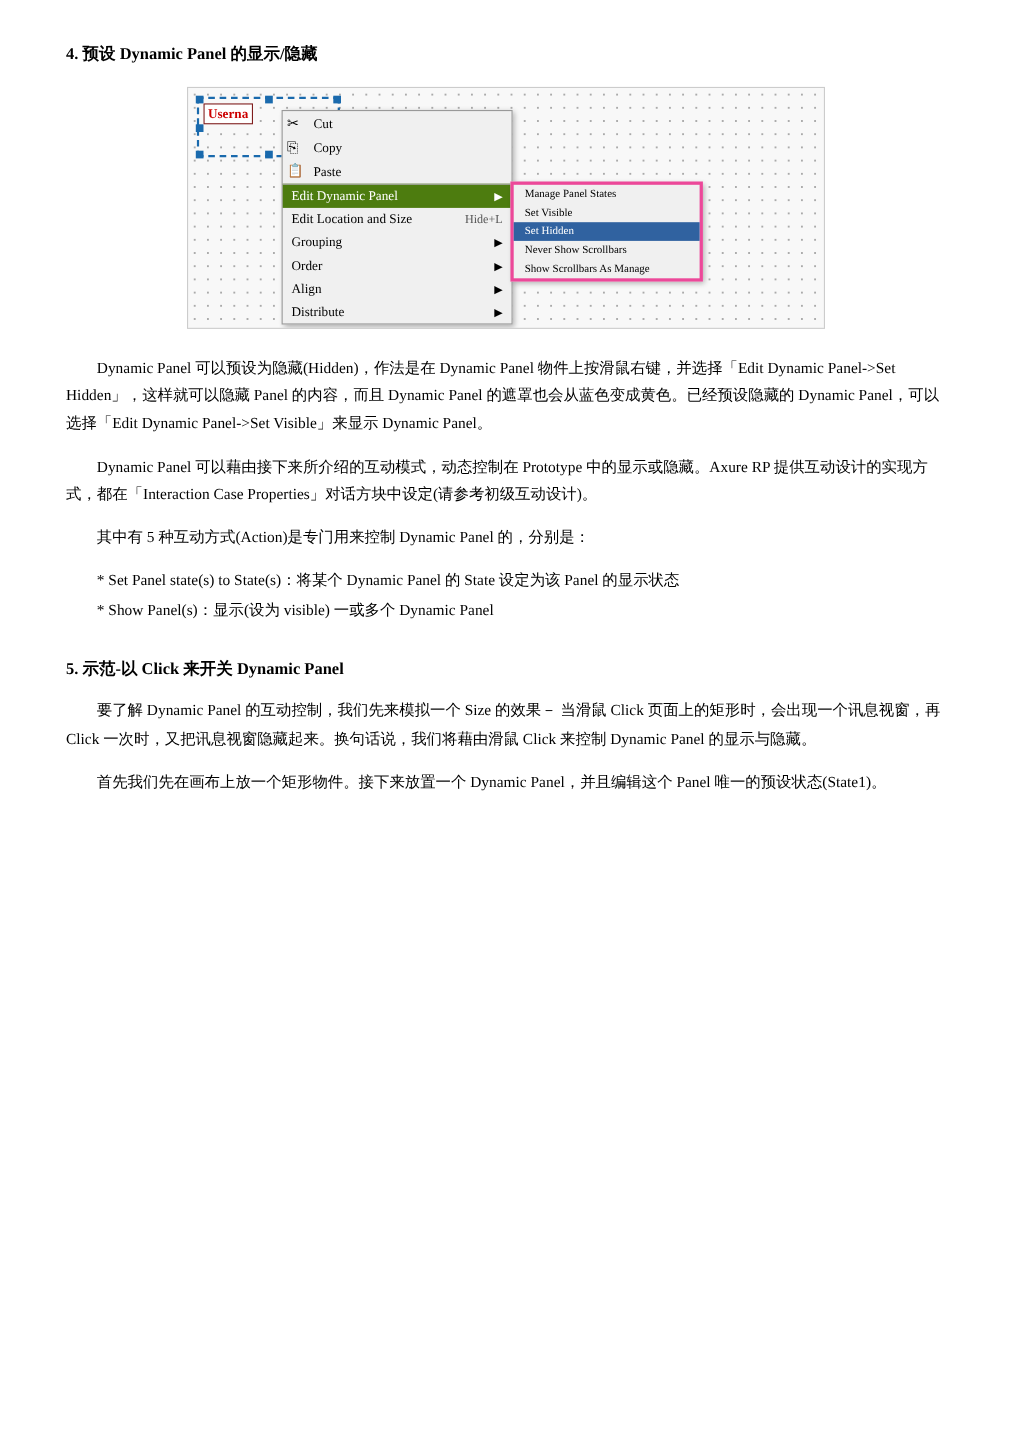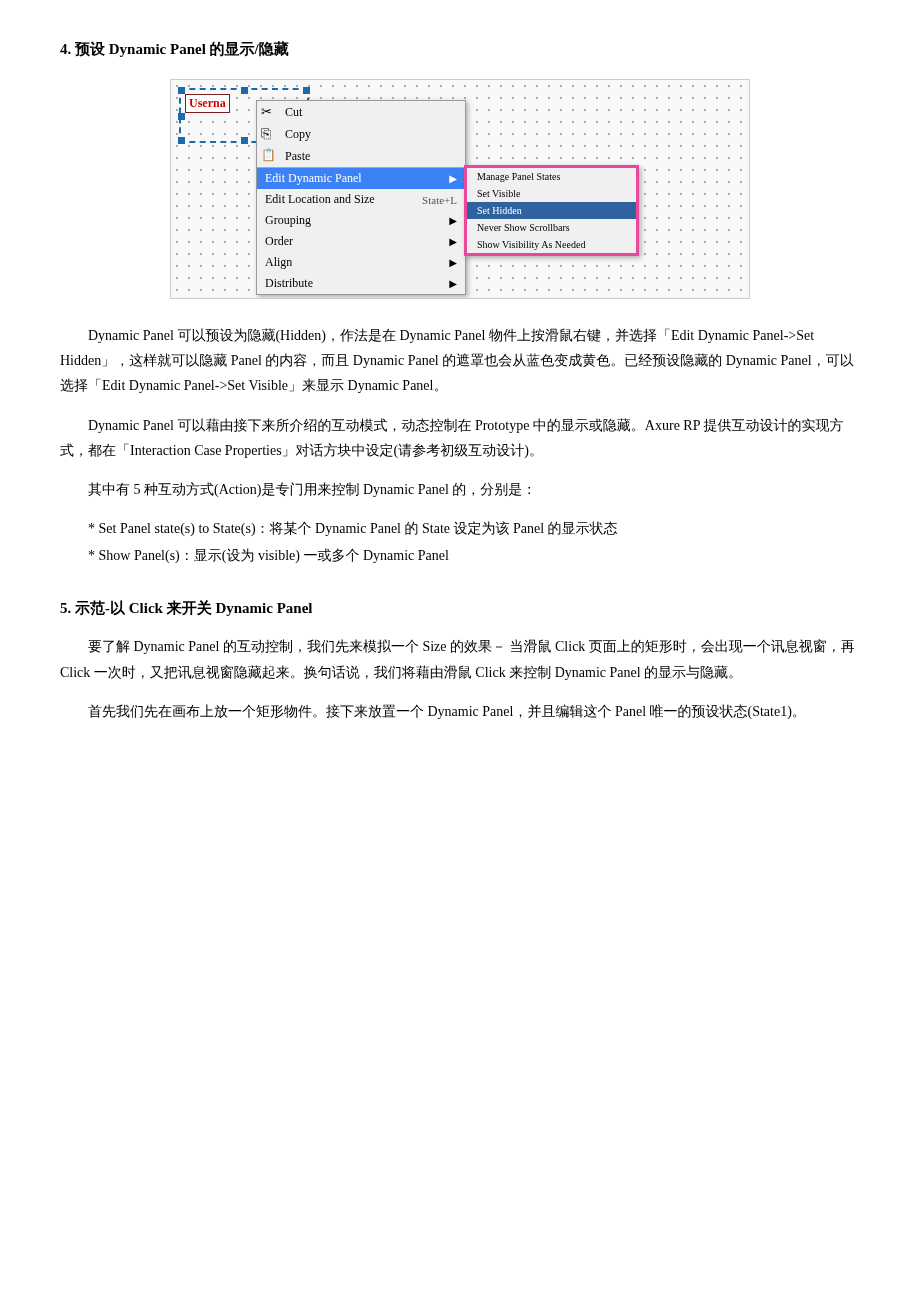--- a/index.html
+++ b/index.html
@@ -169,21 +169,21 @@
     }
 
     .section-title-2 {
       font-weight: bold;
       font-size: 15px;
       margin-top: 30px;
       margin-bottom: 16px;
     }
 
     .menu-edit-dp {
-      background: #3b82f6;
+      background: #4d7c0f;
       color: #fff;
     }
   </style>
 </head>
 <body>
 
 <h2 class="section-title">4.  预设 Dynamic Panel 的显示/隐藏</h2>
 
 <div class="screenshot-area">
   <div class="dot-grid"></div>
@@ -225,21 +225,21 @@
       </span>
     </div>
 
     <div class="menu-item menu-edit-dp separator-above">
       <span>Edit Dynamic Panel</span>
       <span class="arrow">▶</span>
     </div>
 
     <div class="menu-item">
       <span>Edit Location and Size</span>
-      <span class="shortcut">State+L</span>
+      <span class="shortcut">Hide+L</span>
     </div>
 
     <div class="menu-item">
       <span>Grouping</span>
       <span class="arrow">▶</span>
     </div>
 
     <div class="menu-item">
       <span>Order</span>
       <span class="arrow">▶</span>
@@ -263,21 +263,21 @@
     <div class="submenu-item">
       <span>Set Visible</span>
     </div>
     <div class="submenu-item active">
       <span>Set Hidden</span>
     </div>
     <div class="submenu-item">
       <span>Never Show Scrollbars</span>
     </div>
     <div class="submenu-item">
-      <span>Show Visibility As Needed</span>
+      <span>Show Scrollbars As Manage</span>
     </div>
   </div>
 </div>
 
 <p class="paragraph">Dynamic Panel 可以预设为隐藏(Hidden)，作法是在 Dynamic Panel 物件上按滑鼠右键，并选择「Edit Dynamic Panel-&gt;Set Hidden」，这样就可以隐藏 Panel 的内容，而且 Dynamic Panel 的遮罩也会从蓝色变成黄色。已经预设隐藏的 Dynamic Panel，可以选择「Edit Dynamic Panel-&gt;Set Visible」来显示 Dynamic Panel。</p>
 
 <p class="paragraph">Dynamic Panel 可以藉由接下来所介绍的互动模式，动态控制在 Prototype 中的显示或隐藏。Axure RP 提供互动设计的实现方式，都在「Interaction Case Properties」对话方块中设定(请参考初级互动设计)。</p>
 
 <p class="paragraph">其中有 5 种互动方式(Action)是专门用来控制 Dynamic Panel 的，分别是：</p>
 

